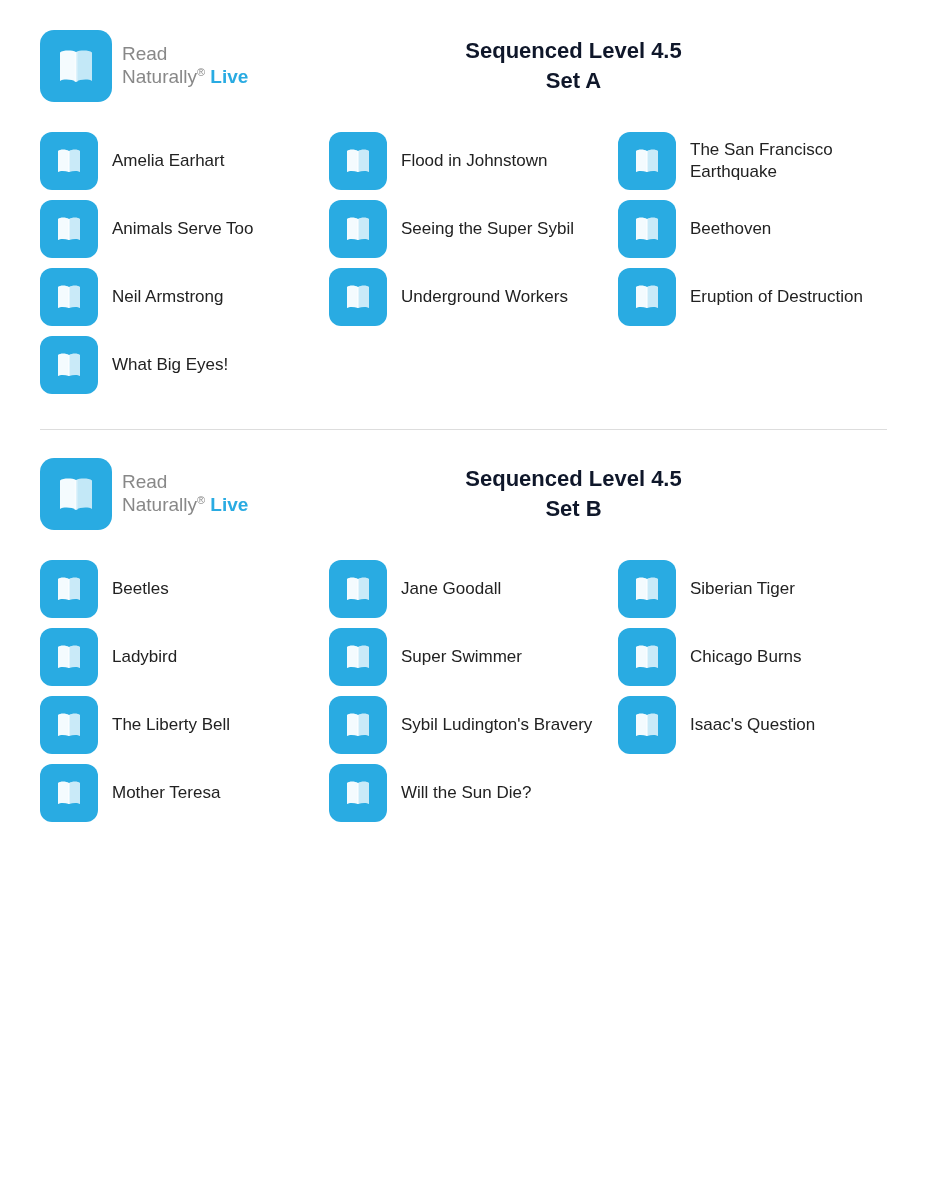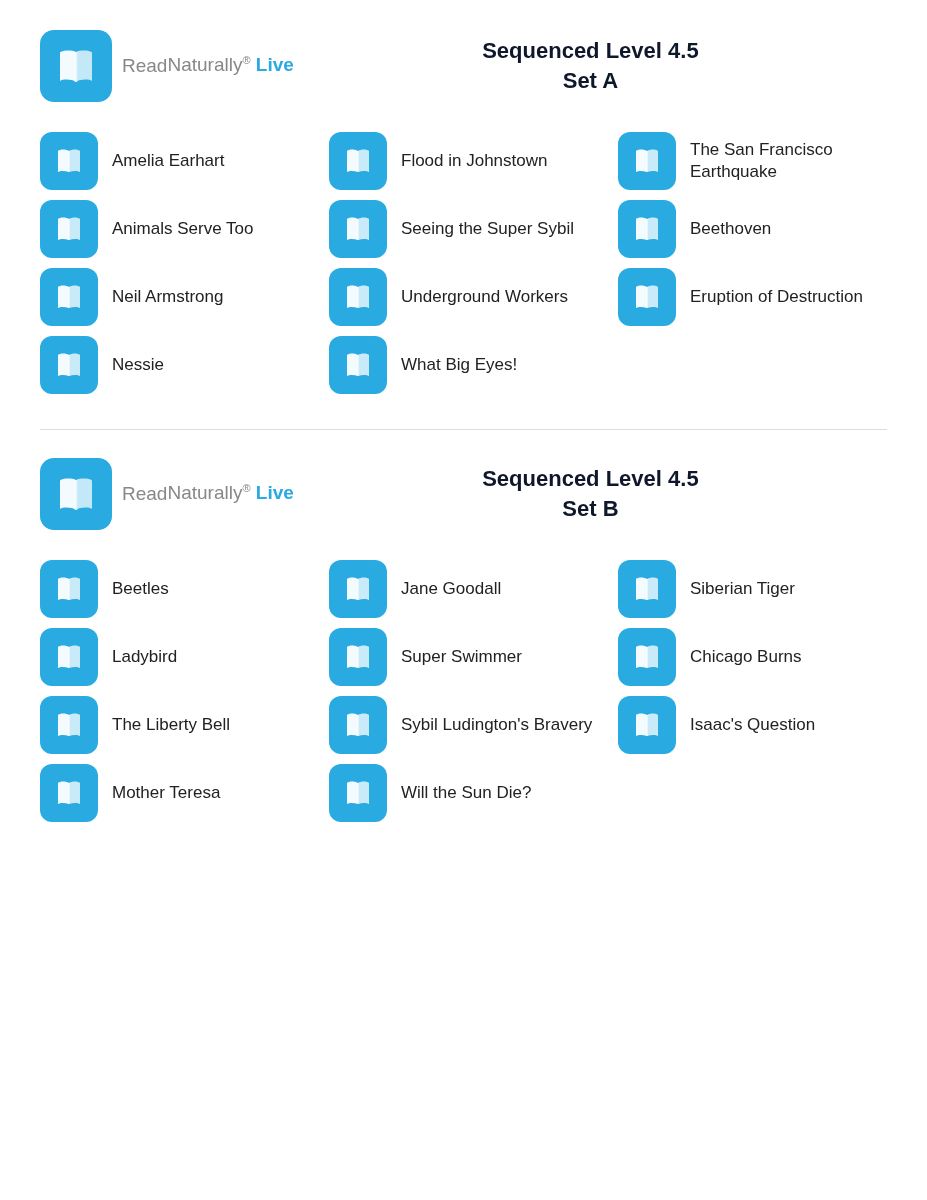--- a/index.html
+++ b/index.html
@@ -30,23 +30,22 @@
       background: #29abe2;
       border-radius: 14px;
       display: flex;
       align-items: center;
       justify-content: center;
       flex-shrink: 0;
     }
 
     .logo-text {
       display: flex;
-      flex-direction: row;
+      flex-direction: column;
       line-height: 1.2;
-      align-items: flex-end;
     }
 
     .section-title {
       text-align: center;
       flex: 1;
     }
 
     .section-title h2 {
       font-size: 22px;
       font-weight: 700;
@@ -255,35 +254,20 @@
     <g>
 
       <path d="M17 7 C14 5, 8 5, 6 7 L6 28 C8 26.5, 13 26.5, 17 28 Z" fill="white" opacity="0.95"></path>
 
       <path d="M17 7 C20 5, 26 5, 28 7 L28 28 C26 26.5, 21 26.5, 17 28 Z" fill="white" opacity="0.75"></path>
 
       <rect x="16" y="7" width="2" height="21" fill="white" opacity="0.5"></rect>
     </g>
   </svg>
       </div>
-      <span class="item-label">Nessie</span>
-    </div>
-    <div class="item-cell">
-      <div class="item-icon">
-        <svg width="34" height="34" viewBox="0 0 34 34" fill="none" xmlns="http://www.w3.org/2000/svg">
-    <g>
-
-      <path d="M17 7 C14 5, 8 5, 6 7 L6 28 C8 26.5, 13 26.5, 17 28 Z" fill="white" opacity="0.95"></path>
-
-      <path d="M17 7 C20 5, 26 5, 28 7 L28 28 C26 26.5, 21 26.5, 17 28 Z" fill="white" opacity="0.75"></path>
-
-      <rect x="16" y="7" width="2" height="21" fill="white" opacity="0.5"></rect>
-    </g>
-  </svg>
-      </div>
       <span class="item-label">What Big Eyes!</span>
     </div>
   </div>
 <hr class="divider">
 <div class="header-section">
     <div class="logo-block">
       <div class="logo-icon">
         <svg width="46" height="46" viewBox="0 0 46 46" fill="none" xmlns="http://www.w3.org/2000/svg">
     <g>
       <path d="M23 9 C19 7, 10 7, 7 9.5 L7 38 C10 36, 19 36, 23 39 Z" fill="white" opacity="0.95"></path>

